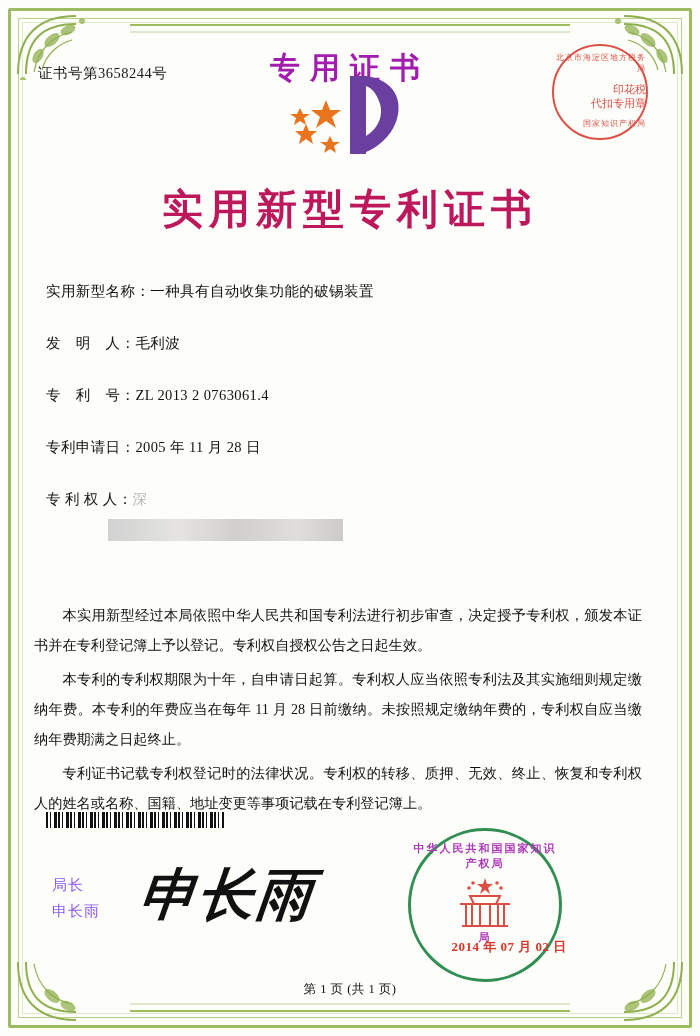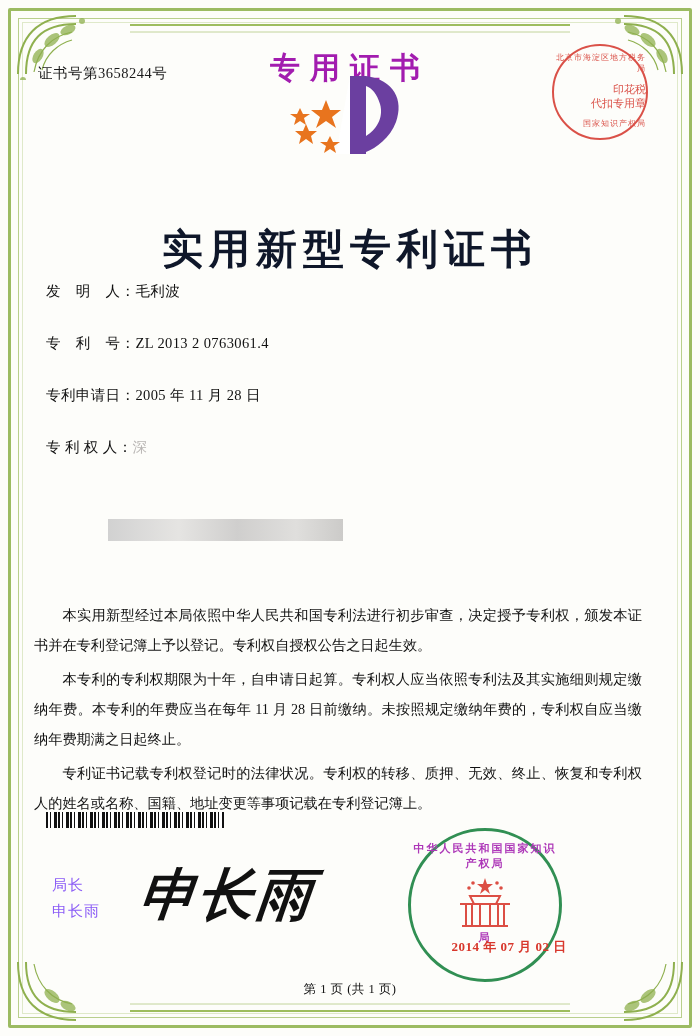--- a/index.html
+++ b/index.html
@@ -168,23 +168,22 @@
   }
 
   .title {
     position: absolute;
     left: 0; right: 0;
     top: 182px;
     text-align: center;
     font-size: 41px;
     font-weight: bold;
     letter-spacing: 6px;
-    color: #0f172a;
+    color: #be185d;
     font-family: "Liberation Serif", "DejaVu Serif", serif;
-    margin-top: 40px;
   }
 
   .fields {
     position: absolute;
     left: 46px;
     top: 282px;
     width: 600px;
   }
   .field {
     font-size: 14.5px;
@@ -375,20 +374,23 @@
     <div class="seal-arc">北京市海淀区地方税务局</div>
     <div class="seal-mid">印花税<br>代扣专用章</div>
     <div class="seal-bot">国家知识产权局</div>
   </div>
 
   <div class="cert-no">证书号第3658244号</div>
 
   <div class="title">实用新型专利证书</div>
 
   <div class="fields">
+    <div class="field">
+      <span class="label">实用新型名称：</span><span class="value">一种具有自动收集功能的破锡装置</span>
+    </div>
     <div class="field">
       <span class="label">发　明　人：</span><span class="value">毛利波</span>
     </div>
     <div class="field">
       <span class="label">专　利　号：</span><span class="value">ZL 2013 2 0763061.4</span>
     </div>
     <div class="field">
       <span class="label">专利申请日：</span><span class="value">2005 年 11 月 28 日</span>
     </div>
     <div class="field redacted">

